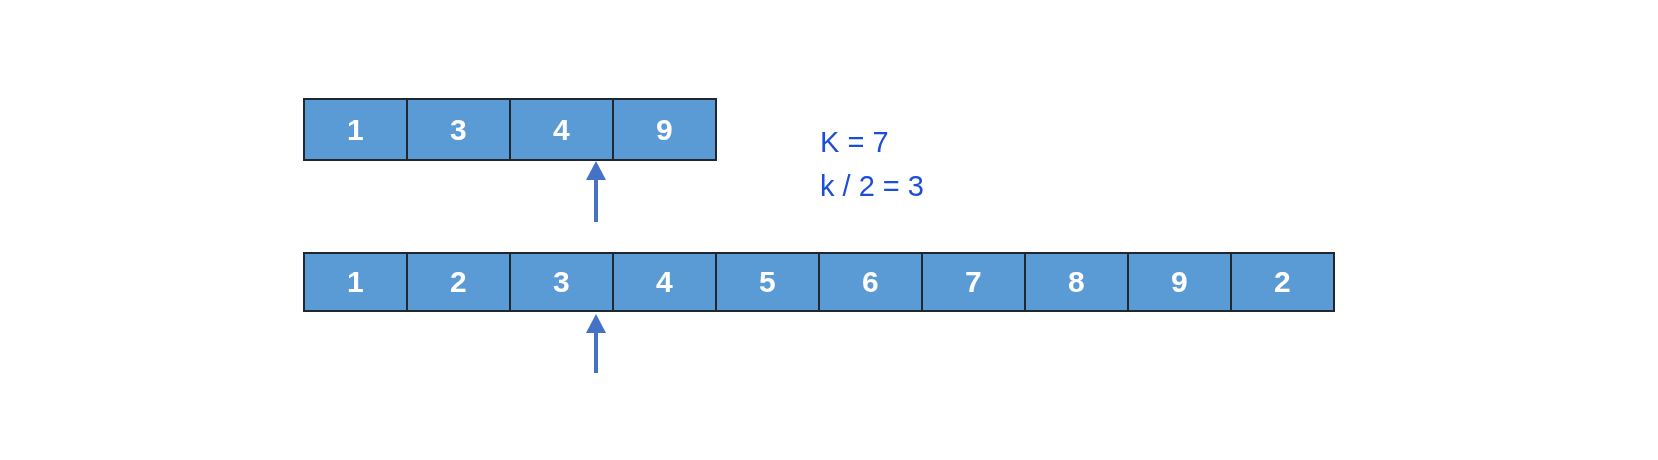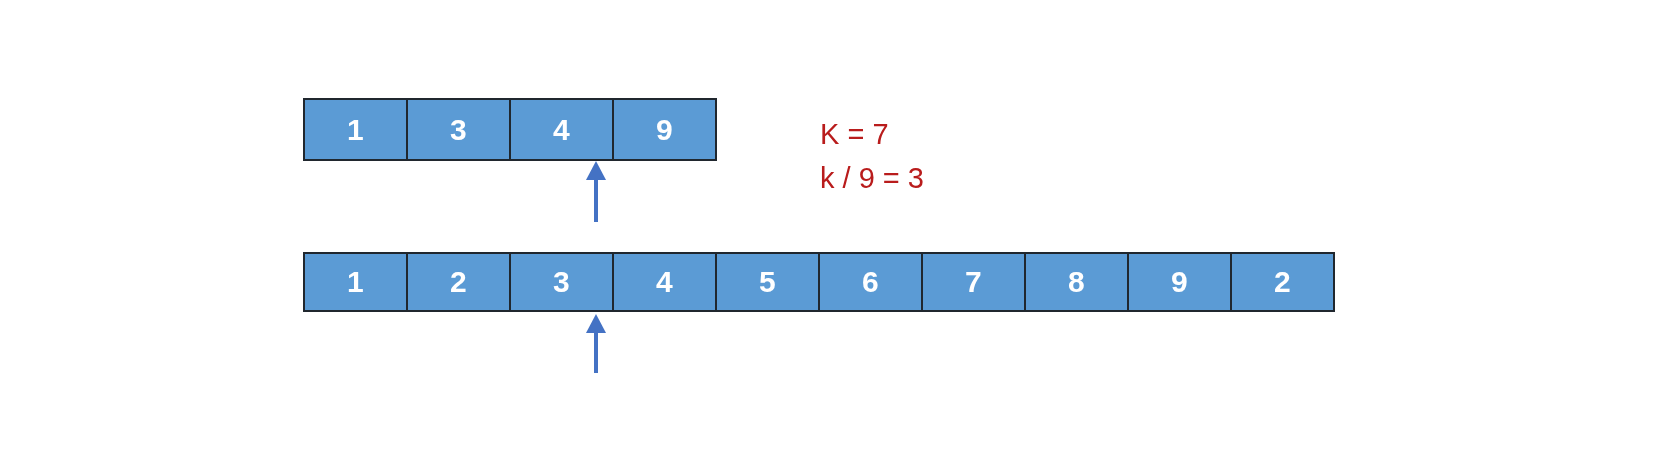--- a/index.html
+++ b/index.html
@@ -80,22 +80,22 @@
   }
   #arrow-bottom {
     left: 578px;
     top: 313px;
   }
 
   
   #annotation {
     position: absolute;
     left: 820px;
-    top: 112px;
-    color: #b91c1c;
+    top: 120px;
+    color: #1d4ed8;
     font-family: "Liberation Sans", sans-serif;
     font-size: 29px;
     line-height: 44px;
     white-space: nowrap;
   }
   #annotation .ann-line {
     display: block;
   }
 </style>
 </head>
@@ -112,21 +112,21 @@
 
   <div class="arrow" id="arrow-top">
     <svg width="36" height="62" viewBox="0 0 36 62" xmlns="http://www.w3.org/2000/svg">
       <line x1="18" y1="62" x2="18" y2="16" stroke="#4472c4" stroke-width="4"></line>
       <polygon points="18,1 28,20 8,20" fill="#4472c4"></polygon>
     </svg>
   </div>
 
   <div id="annotation">
     <span class="ann-line">K = 7</span>
-    <span class="ann-line">k / 9 = 3</span>
+    <span class="ann-line">k / 2 = 3</span>
   </div>
 
   <div class="array-row" id="array-bottom">
     <div class="array-cell">1</div>
     <div class="array-cell">2</div>
     <div class="array-cell">3</div>
     <div class="array-cell">4</div>
     <div class="array-cell">5</div>
     <div class="array-cell">6</div>
     <div class="array-cell">7</div>

